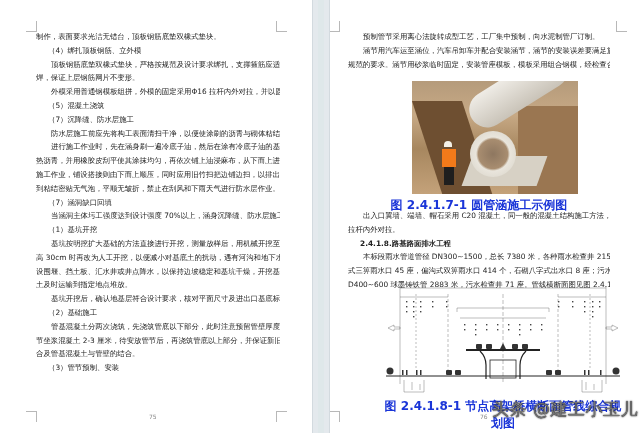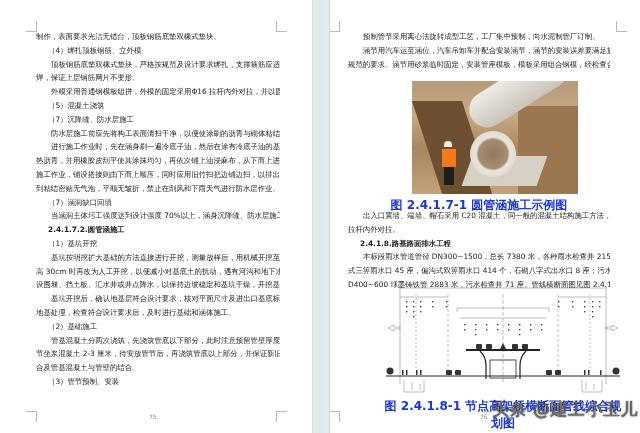--- a/index.html
+++ b/index.html
@@ -83,27 +83,26 @@
         <p class="ind1">外模采用普通钢模板组拼，外模的固定采用Φ16 拉杆内外对拉，并以圆木或钢</p>
         <p class="ind2">（5）混凝土浇筑</p>
         <p class="ind2">（7）沉降缝、防水层施工</p>
         <p class="ind1">防水层施工前应先将构工表面清扫干净，以便使涂刷的沥青与砌体粘结牢固。</p>
         <p class="ind1">进行施工作业时，先在涵身刷一遍冷底子油，然后在涂有冷底子油的基面上涂刷</p>
         <p>热沥青，并用橡胶皮刮平使其涂抹均匀，再依次铺上油浸麻布，从下而上进行防水层</p>
         <p>施工作业，铺设搭接则由下而上顺压，同时应用旧竹扫把边铺边扫，以排出空气，做</p>
         <p>到粘结密贴无气泡，平顺无皱折，禁止在刮风和下雨天气进行防水层作业。</p>
         <p class="ind2">（7）涵洞缺口回填</p>
         <p class="ind1">当涵洞主体圬工强度达到设计强度 70%以上，涵身沉降缝、防水层施工完成后，</p>
-        <p class="heading"><span>2.4.1.7.2.</span><span>圆管涵施工</span></p>
         <p class="ind2">（1）基坑开挖</p>
         <p class="ind1">基坑按明挖扩大基础的方法直接进行开挖，测量放样后，用机械开挖至离基底标</p>
         <p>高 30cm 时再改为人工开挖，以便减小对基底土的扰动，遇有河沟和地下水位较高时，</p>
         <p>设围堰、挡土板、汇水井或井点降水，以保持边坡稳定和基坑干燥，开挖基坑出来的</p>
+        <p>土及时运输到指定地点堆放。</p>
         <p class="ind1">基坑开挖后，确认地基层符合设计要求，核对平面尺寸及进出口基底标高，经过</p>
-        <p>地基处理，检查符合设计要求后，及时进行基础和涵体施工。</p>
         <p class="ind2">（2）基础施工</p>
         <p class="ind1">管基混凝土分两次浇筑，先浇筑管底以下部分，此时注意预留管壁厚度及安放管</p>
         <p>节坐浆混凝土 2-3 厘米，待安放管节后，再浇筑管底以上部分，并保证新旧混凝土结</p>
         <p>合及管基混凝土与管壁的结合。</p>
         <p class="ind2">（3）管节预制、安装</p>
       </div>
 
     <div class="page-num" style="left:149px;top:413px;">75</div>
   </div>
 

